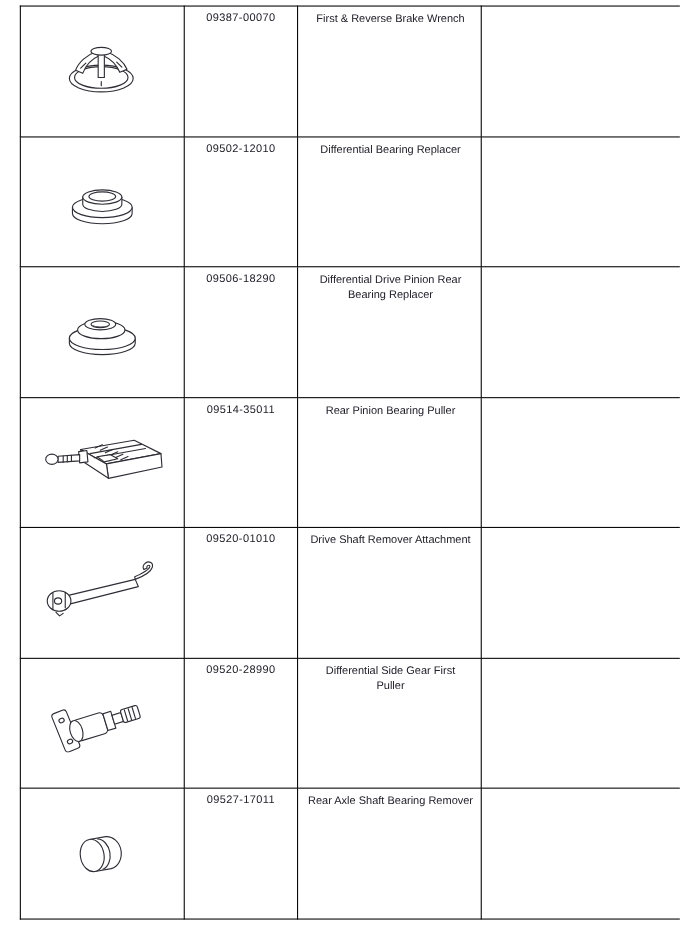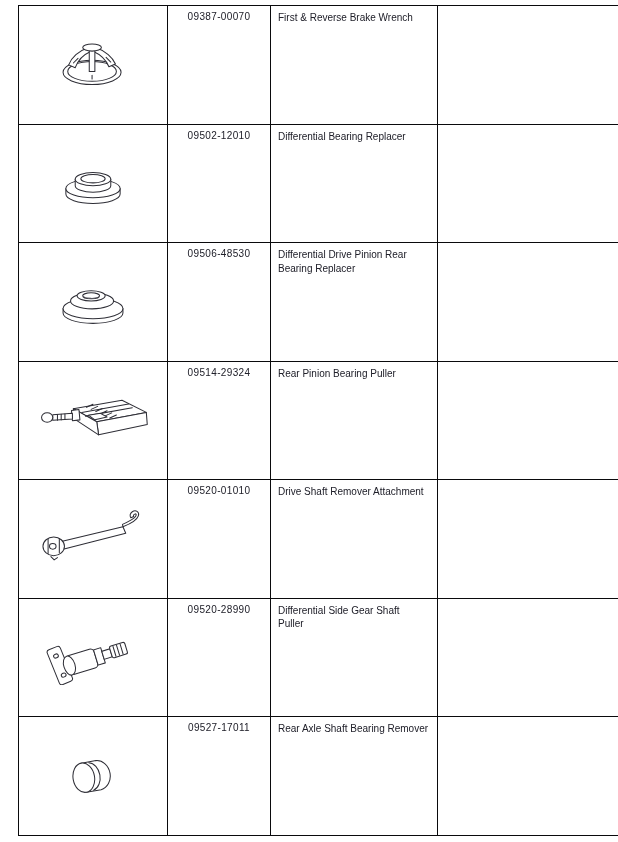--- a/index.html
+++ b/index.html
@@ -29,20 +29,21 @@
   .illus svg .f { fill:#ffffff; }
   .illus svg .d { fill:#4b4b55; stroke:none; }
   .part {
     display:block; text-align:center; padding-top:5px;
     font-size:10px; letter-spacing:0.35px; color:#20202a;
   }
   .desc {
     display:block; padding:5px 5px 0 7px;
     font-size:10px; line-height:13.5px; color:#20202a;
     white-space:pre-line;
+    text-align:center;
   }
 </style>
 </head>
 <body>
 
 <table class="sst">
   <colgroup>
     <col style="width:149px">
     <col style="width:103px">
     <col style="width:167px">
@@ -92,21 +93,21 @@
       <span class="illus"><svg viewBox="0 0 130 62" width="122" height="58">
   <path class="f" d="M33,40 L33,45 A32,11 0 0 0 97,45 L97,40"></path>
   <ellipse class="f" cx="65" cy="40" rx="32" ry="11"></ellipse>
   <ellipse class="f" cx="64" cy="32" rx="23" ry="8.5"></ellipse>
   <ellipse class="f" cx="63" cy="26.5" rx="15" ry="5.5"></ellipse>
   <ellipse class="f" cx="63" cy="26.5" rx="9" ry="3.2"></ellipse>
   <path class="d" d="M54.5,27 a9,3.2 0 0 0 17,0.5 a12,5 0 0 1 -17,-0.5 Z"></path>
 </svg></span>
     </td>
     <td>
-      <span class="part">09506-48530</span>
+      <span class="part">09506-18290</span>
     </td>
     <td>
       <span class="desc">Differential Drive Pinion Rear
 Bearing Replacer</span>
     </td>
     <td></td>
   </tr>
       <tr>
     <td class="c-illus">
       <span class="illus"><svg viewBox="0 0 130 62" width="122" height="58">
@@ -116,21 +117,21 @@
   <path d="M58,19.5 l7,-3.2 M63,21.8 l7,-3.2 M68,24.1 l7,-3.2 M73,26.4 l7,-3.2 M78,28.7 l7,-3.2 M83,31 l7,-3.2"></path>
   <path d="M53,25 L103,16 M57,29 L107,20"></path>
   <path class="f" d="M60,28 L67,33 L80,30 L73,26 Z"></path>
   <path class="f" d="M42,23 L50,22 L51,33 L43,34 Z"></path>
   <path class="f" d="M22,27.5 L43,26 L43,32 L22,33.5 Z"></path>
   <path d="M27,27.3 L27,33.3 M31,27 L31,33 M35,26.7 L35,32.7"></path>
   <ellipse class="f" cx="16" cy="30.5" rx="6" ry="5"></ellipse>
 </svg></span>
     </td>
     <td>
-      <span class="part">09514-29324</span>
+      <span class="part">09514-35011</span>
     </td>
     <td>
       <span class="desc">Rear Pinion Bearing Puller</span>
     </td>
     <td></td>
   </tr>
       <tr>
     <td class="c-illus">
       <span class="illus"><svg viewBox="0 0 130 62" width="122" height="58">
   <path class="f" d="M30,36 L97,20 L100,27 L33,44 Z"></path>
@@ -164,21 +165,21 @@
     <rect class="f" x="76" y="29" width="9" height="9"></rect>
     <rect class="f" x="85" y="26.5" width="17" height="13" rx="2"></rect>
     <path d="M89,27.5 L89,38.5 M93,27.5 L93,38.5 M97,27.5 L97,38.5"></path>
   </g>
 </svg></span>
     </td>
     <td>
       <span class="part">09520-28990</span>
     </td>
     <td>
-      <span class="desc">Differential Side Gear Shaft
+      <span class="desc">Differential Side Gear First
 Puller</span>
     </td>
     <td></td>
   </tr>
       <tr>
     <td class="c-illus">
       <span class="illus"><svg viewBox="0 0 130 62" width="122" height="58">
   <g transform="rotate(-10 65 33)">
     <path class="f" d="M55,17.5 L71,17.5 A13.5,15.8 0 0 1 71,49 L55,49"></path>
     <ellipse class="f" cx="55" cy="33.2" rx="11.5" ry="15.8"></ellipse>

